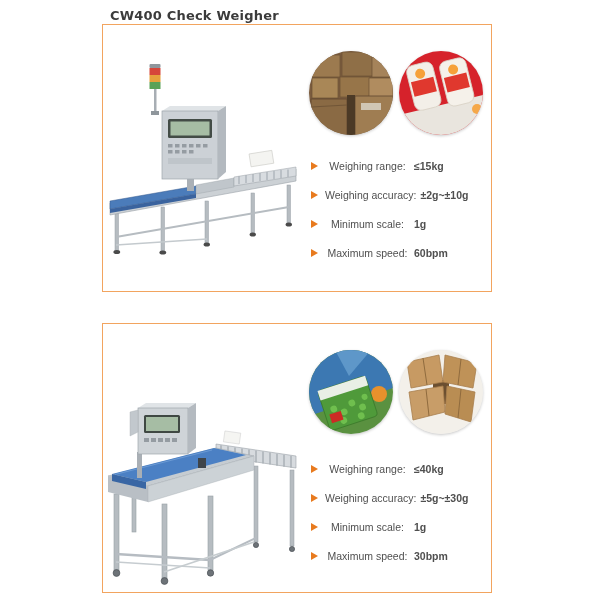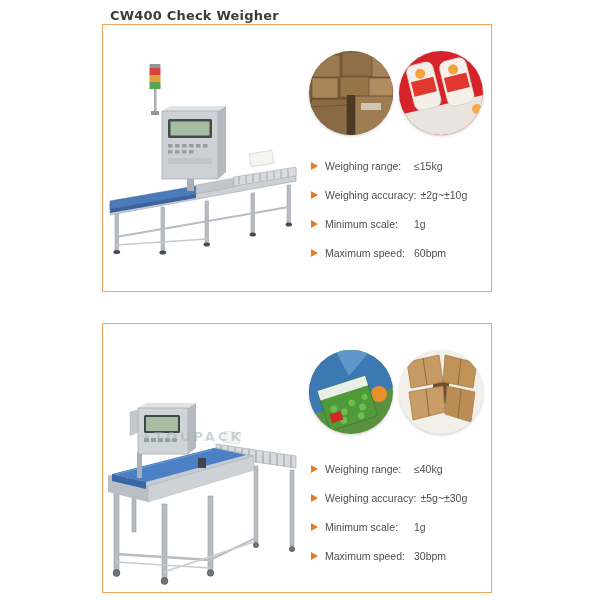--- a/index.html
+++ b/index.html
@@ -9,21 +9,21 @@
   .section-title{
     position:absolute;left:106px;margin:4px;
     font-family:"DejaVu Sans",sans-serif;
     font-size:13px;font-weight:bold;color:#3b3b3b;letter-spacing:0.2px;text-align:right;
   }
   #title-cw400{top:4px;}
   #title-cw500{top:300px;}
 
   .panel{
     position:absolute;left:102px;width:390px;
-    border:1px solid #f2a45f;background:#ffffff;box-sizing:border-box;
+    border:1px solid #f2a45f;background:#ffffff;box-sizing:border-box;text-align:center;
   }
   #panel-cw400{top:24px;height:268px;}
   #panel-cw500{top:323px;height:270px;}
 
   .machine{position:absolute;left:1px;width:200px;}
   #panel-cw400 .machine{top:30px;height:205px;}
   #panel-cw500 .machine{top:30px;height:235px;}
   .machine svg{width:100%;height:100%;display:block;}
 
   .photo{
@@ -39,21 +39,21 @@
   #panel-cw400 .specs{top:126px;}
   #panel-cw500 .specs{top:130px;}
   .spec-row{display:flex;align-items:center;height:29px;font-size:10.5px;color:#4f4f4f;}
   .bullet{
     flex:0 0 auto;width:0;height:0;
     border-left:7px solid #e87a1e;
     border-top:4.5px solid transparent;border-bottom:4.5px solid transparent;
     margin-right:7px;
   }
   .spec-label{flex:0 0 auto;min-width:85px;padding-right:4px;}
-  .spec-value{flex:0 0 auto;}
+  .spec-value{flex:0 0 auto;font-weight:bold;}
 
   .watermark{
     position:absolute;left:38px;top:105px;width:170px;
     font-family:"DejaVu Sans",sans-serif;font-size:13px;font-weight:bold;
     letter-spacing:3px;color:#9fb4c0;opacity:0.55;white-space:nowrap;
   }
   .watermark .wm-glyph{font-size:12px;letter-spacing:0;margin-right:3px;}
 </style>
 </head>
 <body>
@@ -263,21 +263,20 @@
           <rect x="40" y="84" width="5" height="4"></rect>
             <rect x="47" y="84" width="5" height="4"></rect>
           <rect x="54" y="84" width="5" height="4"></rect>
             <rect x="61" y="84" width="5" height="4"></rect>
           <rect x="68" y="84" width="5" height="4"></rect>
         </g>
         <polygon points="26,58 34,56 34,78 26,82" fill="#c2c8cd" stroke="#a6adb3" stroke-width="0.4"></polygon>
       </svg>
     </div>
 
-    <div class="watermark"><span class="wm-glyph">✈</span><span>TOUPACK</span></div>
 
     <div class="photo pos-a">
       <svg viewBox="0 0 84 84">
         <rect width="84" height="84" fill="#5a9140"></rect>
         <polygon points="0,0 84,0 84,38 0,66" fill="#3c78b2"></polygon>
         <polygon points="26,0 62,0 40,26" fill="#5e97c9"></polygon>
         <circle cx="70" cy="44" r="8" fill="#e8912c"></circle>
         <g transform="rotate(-18 40 54)">
           <rect x="14" y="32" width="50" height="42" rx="4" fill="#4f9a3a" stroke="#3c7a2b" stroke-width="0.8"></rect>
           <rect x="14" y="32" width="50" height="10" fill="#e9efe6"></rect>

